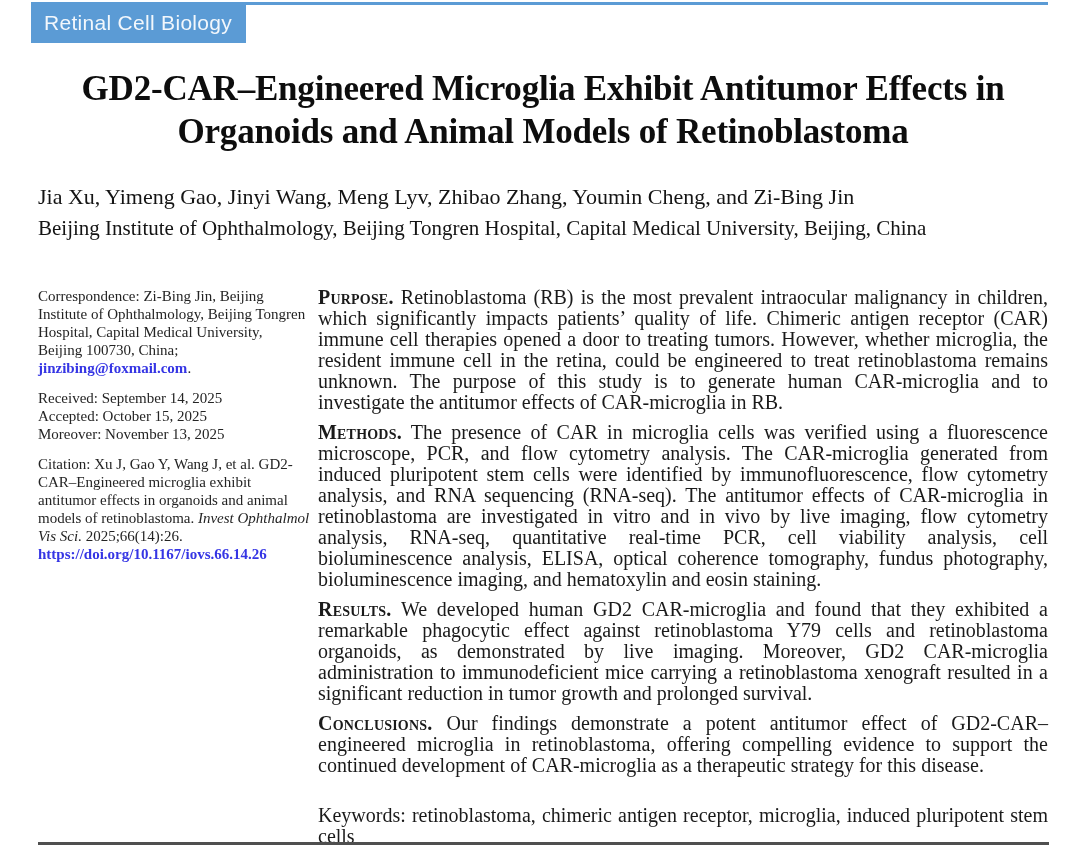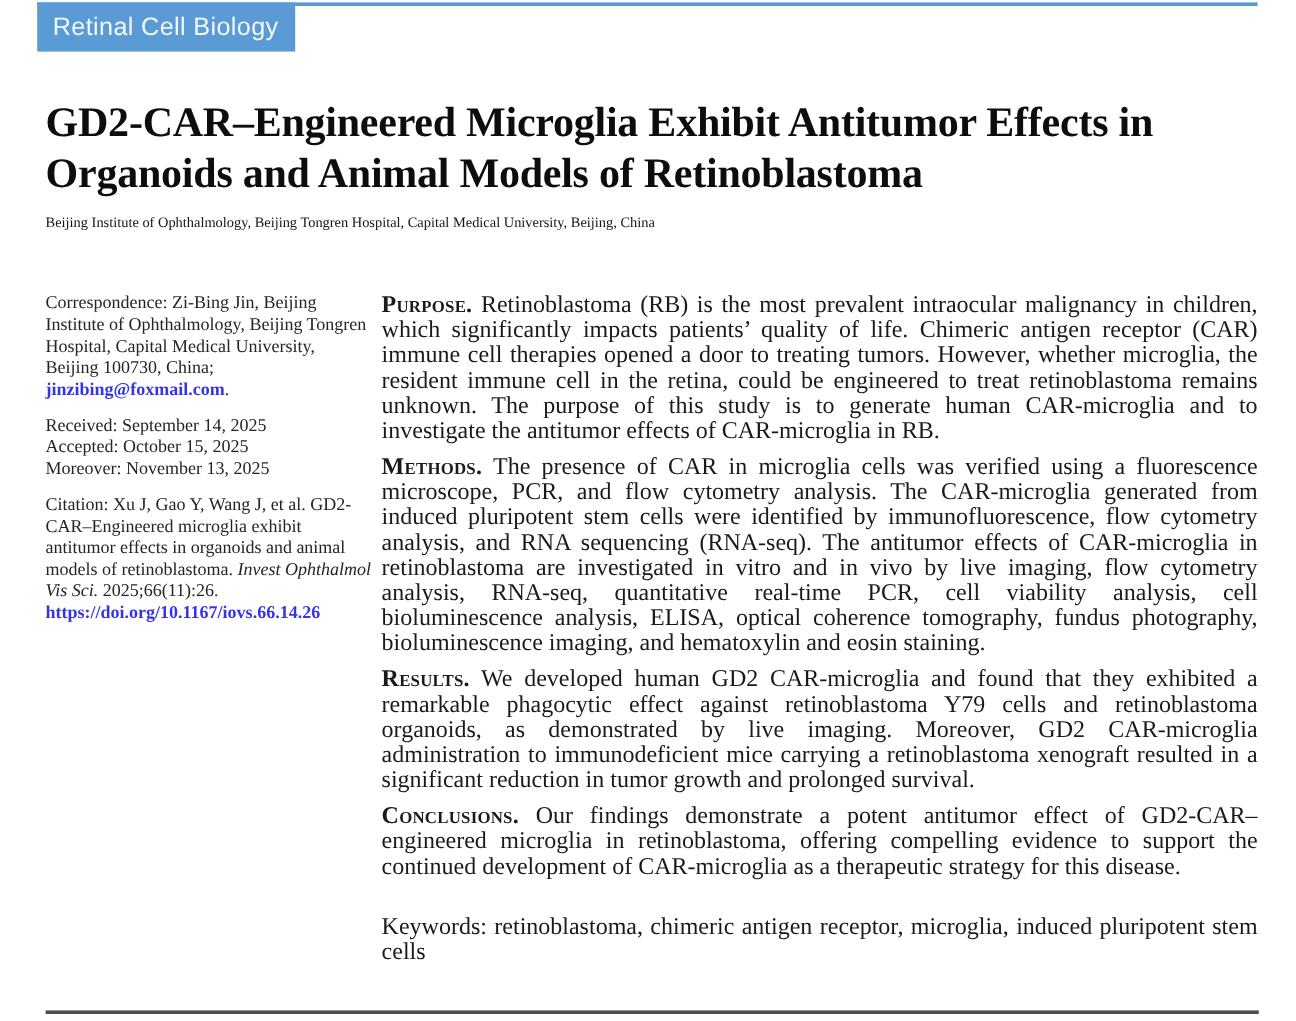--- a/index.html
+++ b/index.html
@@ -27,36 +27,37 @@
     top: -3px;
     background: #5b9bd5;
     color: #f2f7fc;
     font-family: "Liberation Sans", sans-serif;
     font-size: 21px;
     line-height: 21px;
     padding: 10px 14px 10px 13px;
     letter-spacing: 0.3px;
   }
   .title {
-    margin: 32px 0 0 0;
+    margin: 19px 0 0 0;
     font-size: 35px;
     line-height: 43px;
     font-weight: bold;
     color: #0d0d0d;
     letter-spacing: -0.2px;
+    text-align: center;
   }
   .authors {
     margin-top: 32px;
     font-size: 22px;
     line-height: 24px;
     color: #141414;
   }
   .affiliation {
     margin-top: 9px;
-    font-size: 12px;
+    font-size: 21px;
     line-height: 20px;
     color: #141414;
   }
   .columns {
     display: flex;
     gap: 8px;
     margin-top: 49px;
   }
   .left-col {
     width: 272px;
@@ -101,33 +102,34 @@
 <body>
 
 <div class="page">
 
   <div class="top-band">
     <div class="badge">Retinal Cell Biology</div>
   </div>
 
   <h1 class="title">GD2-CAR–Engineered Microglia Exhibit Antitumor Effects in Organoids and Animal Models of Retinoblastoma</h1>
 
+  <div class="authors">Jia Xu, Yimeng Gao, Jinyi Wang, Meng Lyv, Zhibao Zhang, Youmin Cheng, and Zi-Bing Jin</div>
 
   <div class="affiliation">Beijing Institute of Ophthalmology, Beijing Tongren Hospital, Capital Medical University, Beijing, China</div>
 
   <div class="columns">
 
     <aside class="left-col">
       <p><span>Correspondence: Zi-Bing Jin, Beijing Institute of Ophthalmology, Beijing Tongren Hospital, Capital Medical University, Beijing 100730, China; </span><a class="link">jinzibing@foxmail.com</a><span>.</span></p>
 
       <p><span class="bold">Received:</span><span> September 14, 2025</span><br>
       <span class="bold">Accepted:</span><span> October 15, 2025</span><br>
       <span class="bold">Moreover:</span><span> November 13, 2025</span></p>
 
-      <p><span>Citation: Xu J, Gao Y, Wang J, et al. GD2-CAR–Engineered microglia exhibit antitumor effects in organoids and animal models of retinoblastoma. </span><span class="italic">Invest Ophthalmol Vis Sci.</span><span> 2025;66(11):26. </span><a class="link doi-link">https://doi.org/10.1167/iovs.66.14.26</a></p>
+      <p><span>Citation: Xu J, Gao Y, Wang J, et al. GD2-CAR–Engineered microglia exhibit antitumor effects in organoids and animal models of retinoblastoma. </span><span class="italic">Invest Ophthalmol Vis Sci.</span><span> 2025;66(14):26. </span><a class="link doi-link">https://doi.org/10.1167/iovs.66.14.26</a></p>
     </aside>
 
     <section class="abstract">
       <p><span class="sc">Purpose.</span><span> Retinoblastoma (RB) is the most prevalent intraocular malignancy in children, which significantly impacts patients’ quality of life. Chimeric antigen receptor (CAR) immune cell therapies opened a door to treating tumors. However, whether microglia, the resident immune cell in the retina, could be engineered to treat retinoblastoma remains unknown. The purpose of this study is to generate human CAR-microglia and to investigate the antitumor effects of CAR-microglia in RB.</span></p>
 
       <p><span class="sc">Methods.</span><span> The presence of CAR in microglia cells was verified using a fluorescence microscope, PCR, and flow cytometry analysis. The CAR-microglia generated from induced pluripotent stem cells were identified by immunofluorescence, flow cytometry analysis, and RNA sequencing (RNA-seq). The antitumor effects of CAR-microglia in retinoblastoma are investigated in vitro and in vivo by live imaging, flow cytometry analysis, RNA-seq, quantitative real-time PCR, cell viability analysis, cell bioluminescence analysis, ELISA, optical coherence tomography, fundus photography, bioluminescence imaging, and hematoxylin and eosin staining.</span></p>
 
       <p><span class="sc">Results.</span><span> We developed human GD2 CAR-microglia and found that they exhibited a remarkable phagocytic effect against retinoblastoma Y79 cells and retinoblastoma organoids, as demonstrated by live imaging. Moreover, GD2 CAR-microglia administration to immunodeficient mice carrying a retinoblastoma xenograft resulted in a significant reduction in tumor growth and prolonged survival.</span></p>
 
       <p><span class="sc">Conclusions.</span><span> Our findings demonstrate a potent antitumor effect of GD2-CAR–engineered microglia in retinoblastoma, offering compelling evidence to support the continued development of CAR-microglia as a therapeutic strategy for this disease.</span></p>

